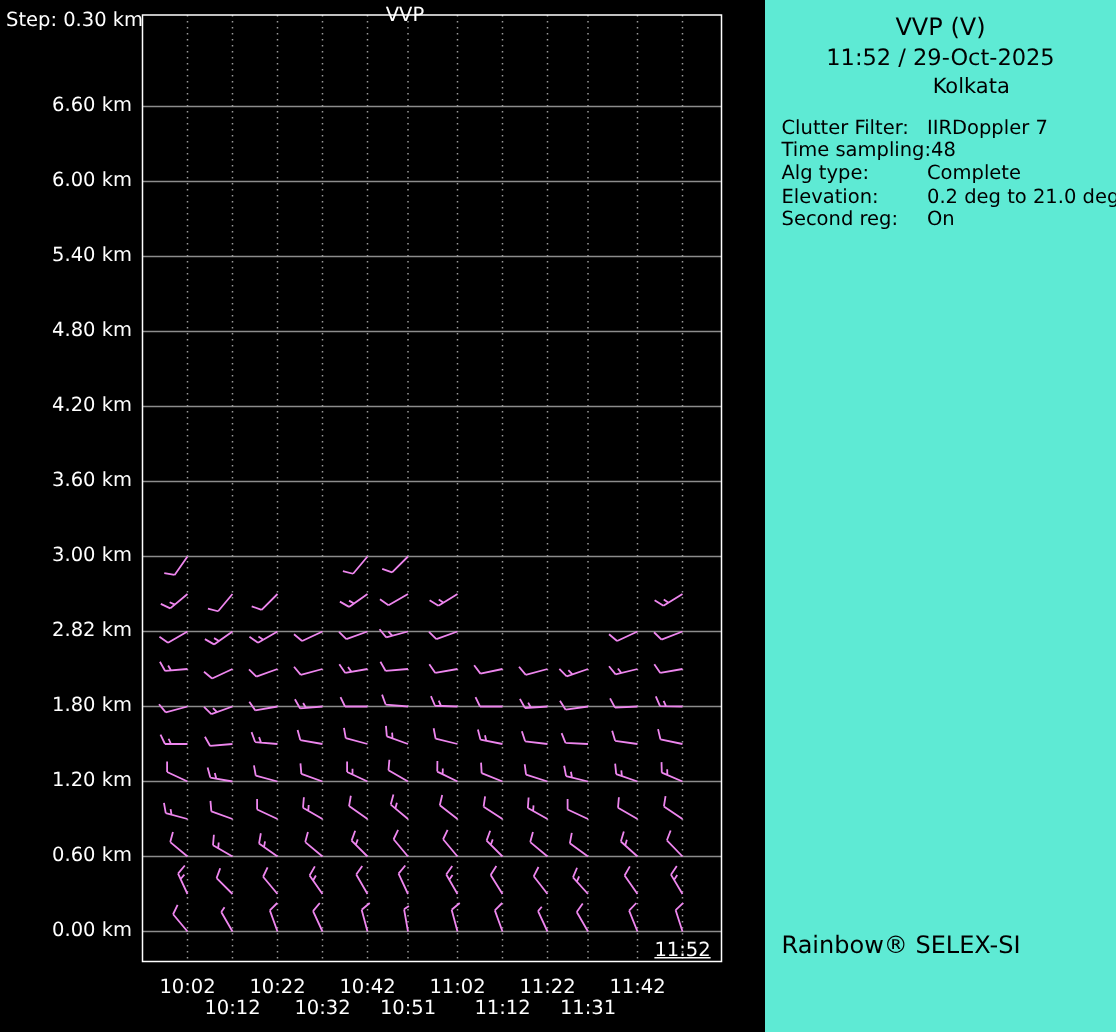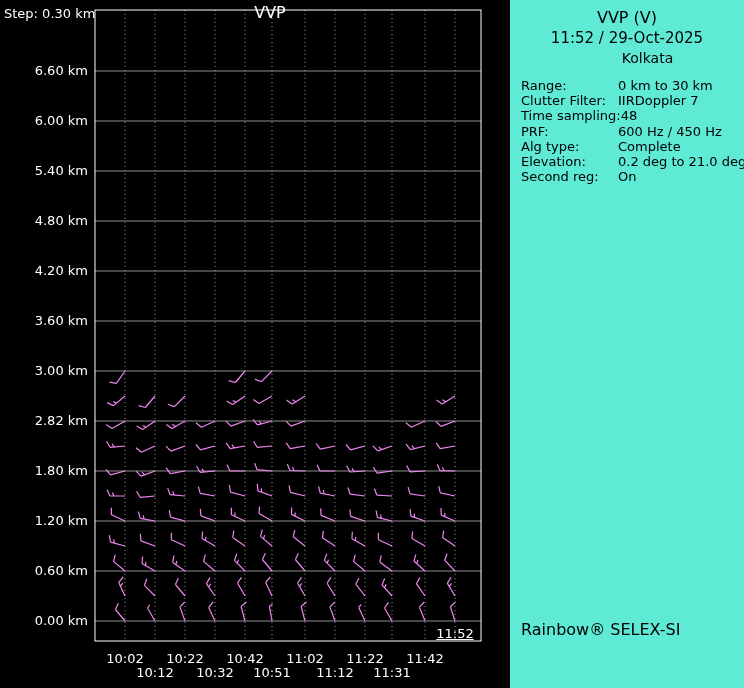--- a/index.html
+++ b/index.html
@@ -4,21 +4,21 @@
 <style>
   html,body{margin:0;padding:0;}
   body{
     width:744px;height:688px;position:relative;overflow:hidden;
     background:#000;font-family:"DejaVu Sans", sans-serif;
     -webkit-font-smoothing:none;
   }
   .chart-area{position:absolute;left:0;top:0;width:510px;height:512px;background:#000;}
   #chart-svg{position:absolute;left:0;top:0;}
   .step-label{position:absolute;left:4px;top:6px;color:#fff;font-size:13px;white-space:nowrap;}
-  .chart-title{position:absolute;left:95px;top:3px;width:350px;text-align:center;color:#fff;font-size:16px;}
+  .chart-title{position:absolute;left:95px;top:3px;width:350px;text-align:center;color:#fff;font-size:13px;}
   #y-labels .ylab{position:absolute;left:0;width:88px;text-align:right;color:#fff;font-size:13px;white-space:nowrap;}
   #x-labels .xlab{position:absolute;width:48px;text-align:center;color:#fff;font-size:13px;white-space:nowrap;}
   .info-panel{position:absolute;left:510px;top:0;width:234px;height:688px;background:#5eead4;color:#000;}
   .panel-title{margin-top:8px;text-align:center;font-size:16px;}
   .panel-datetime{margin-top:2px;text-align:center;font-size:15px;}
   .panel-station{margin-top:3px;text-align:center;font-size:14px;margin-left:41px;}
   #fields{margin:12px 0 0 11px;font-size:13px;}
   .frow{line-height:15.2px;white-space:nowrap;}
   .flabel{display:inline-block;min-width:97px;}
   .fvalue{display:inline;}
@@ -200,22 +200,20 @@
       <div class="xlab" style="left: 401px; top: 651px;">11:42</div>
       <div class="xlab" style="left: 431px; top: 626px; text-decoration: underline;">11:52</div>
     </div>
 </div>
 
 <div class="info-panel">
   <div class="panel-title">VVP (V)</div>
   <div class="panel-datetime">11:52 / 29-Oct-2025</div>
   <div class="panel-station">Kolkata</div>
   <div id="fields">
-      <div class="frow"><span class="flabel">Range:</span><span class="fvalue">0 km to 30 km</span></div>
       <div class="frow"><span class="flabel">Clutter Filter:</span><span class="fvalue">IIRDoppler 7</span></div>
       <div class="frow"><span class="flabel">Time sampling:</span><span class="fvalue">48</span></div>
-      <div class="frow"><span class="flabel">PRF:</span><span class="fvalue">600 Hz / 450 Hz</span></div>
       <div class="frow"><span class="flabel">Alg type:</span><span class="fvalue">Complete</span></div>
       <div class="frow"><span class="flabel">Elevation:</span><span class="fvalue">0.2 deg to 21.0 deg</span></div>
       <div class="frow"><span class="flabel">Second reg:</span><span class="fvalue">On</span></div>
     </div>
   <div class="footer">Rainbow® SELEX-SI</div>
 </div>
 
 </body></html>

